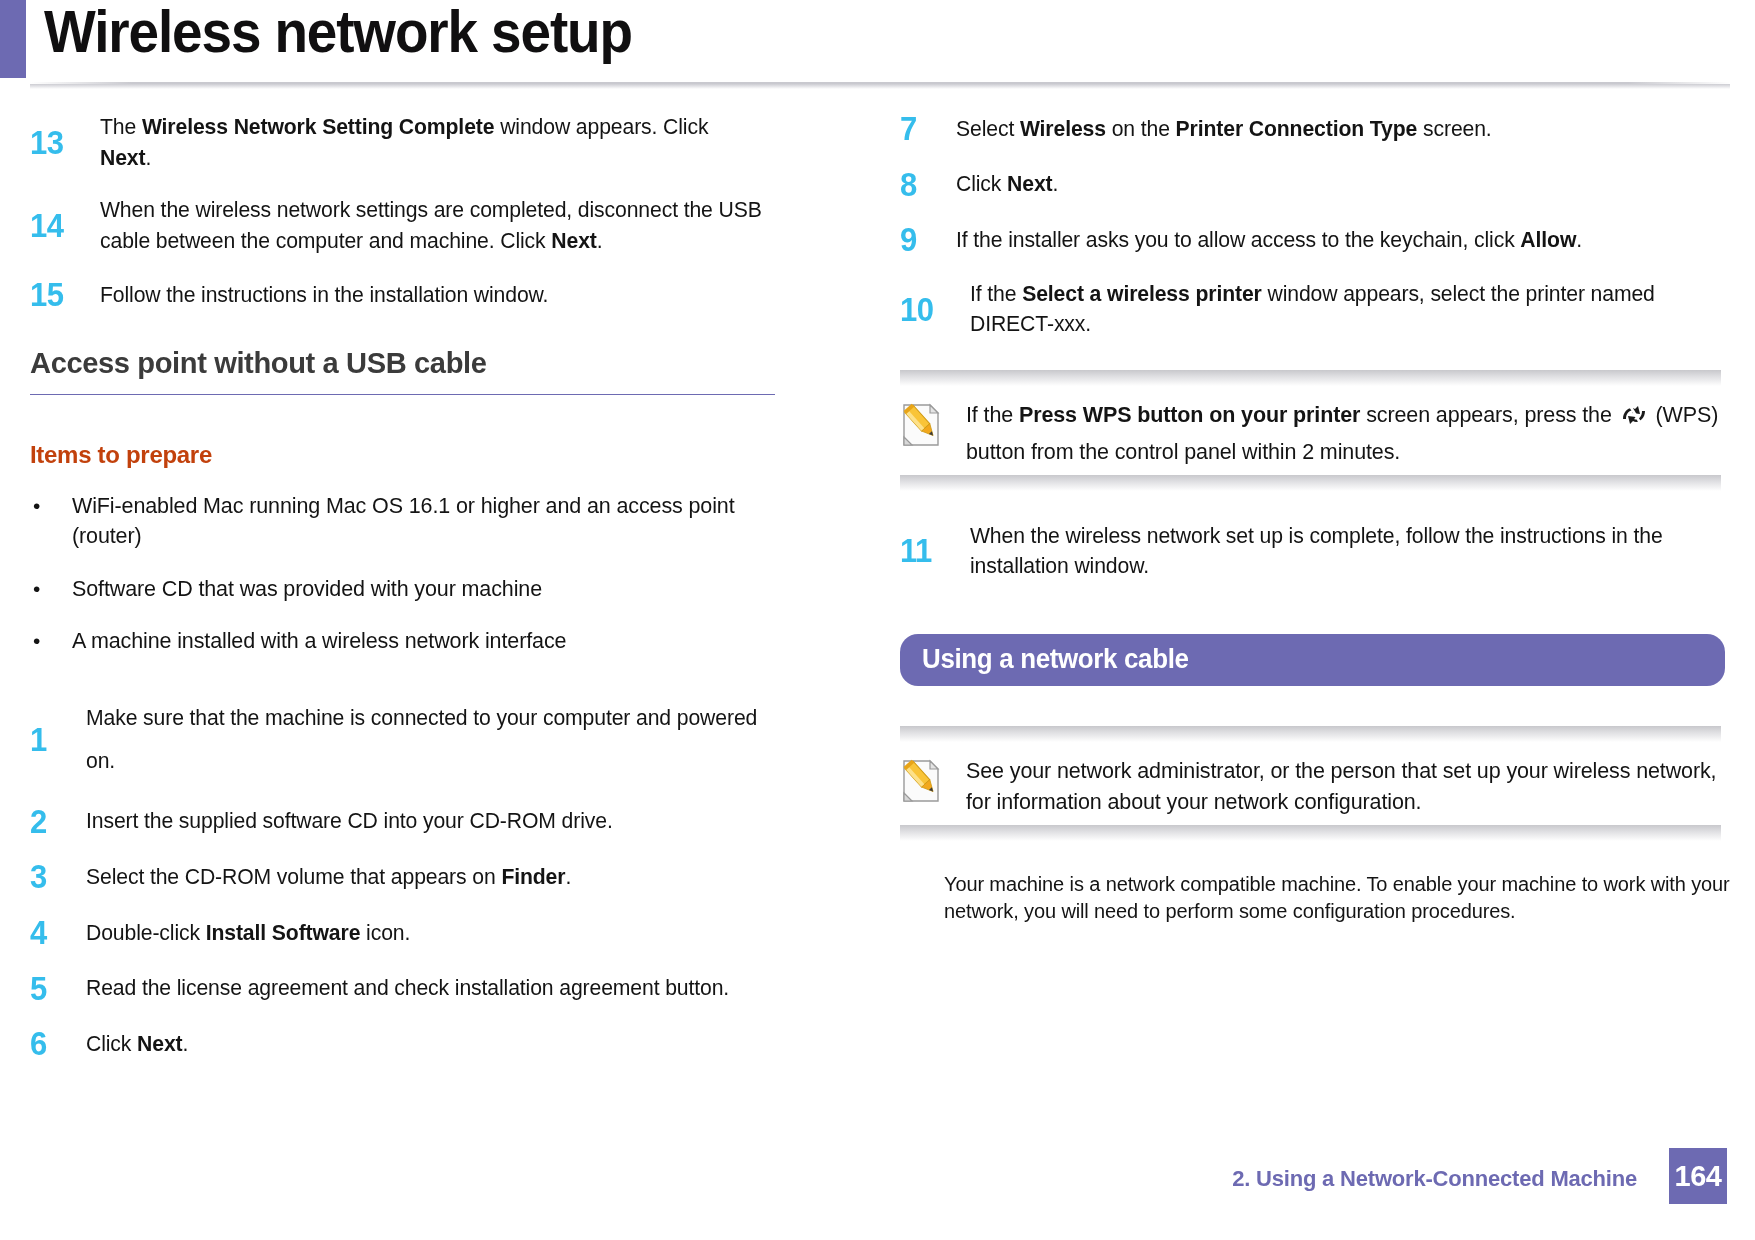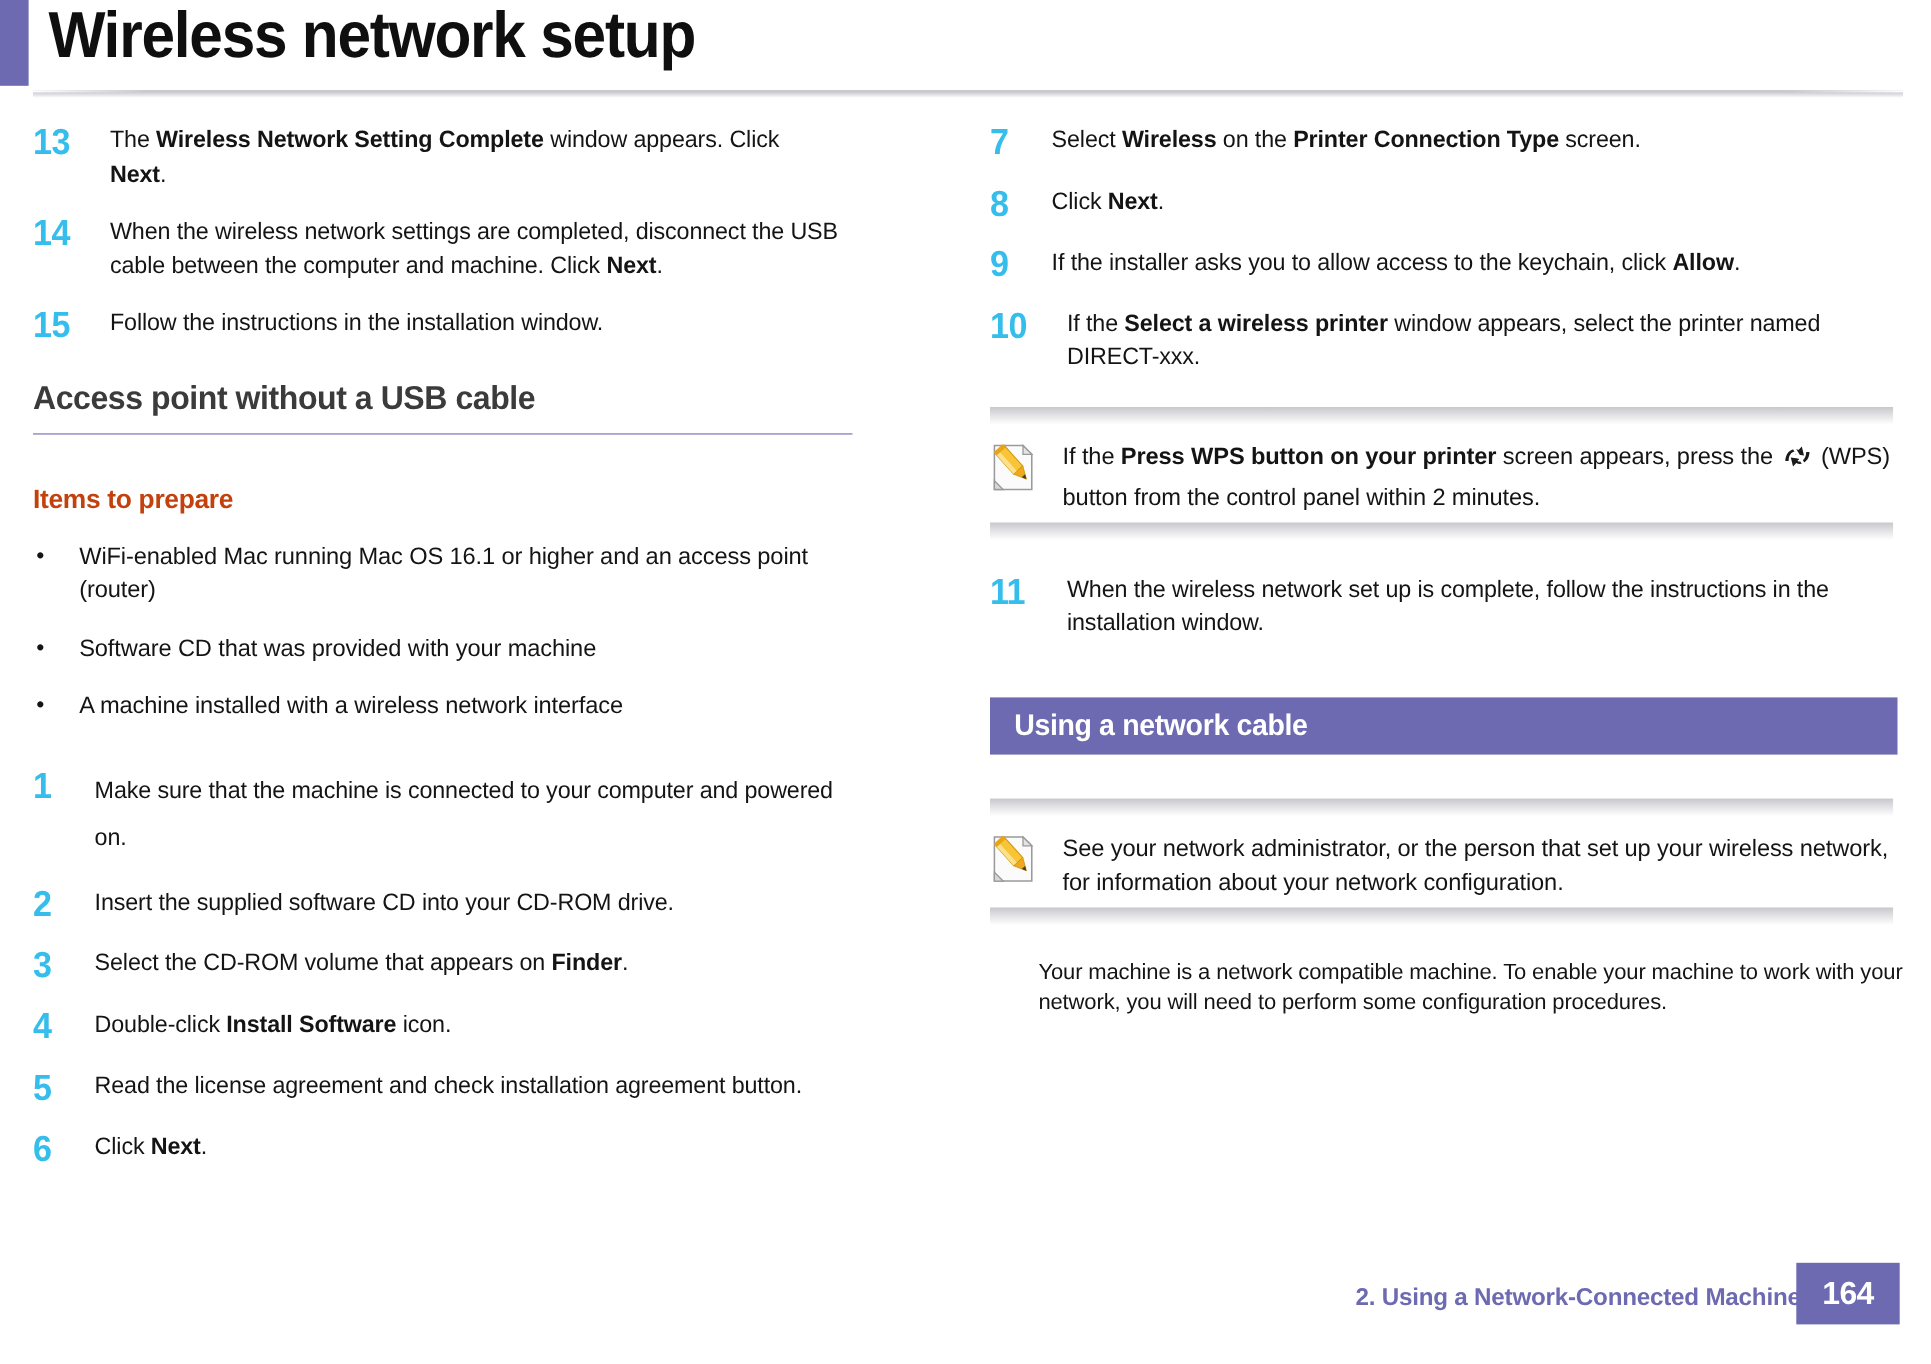--- a/index.html
+++ b/index.html
@@ -67,21 +67,21 @@
   .col {
     position: absolute;
     top: 112px;
   }
   .col-left  { left: 30px;  width: 745px; }
   .col-right { left: 900px; width: 825px; }
 
   
   .step {
     display: flex;
-    align-items: flex-start;
+    align-items: center;
     margin-bottom: 22px;
   }
   .step-num {
     flex: 0 0 auto;
     width: 56px;
     color: #35bdec;
     font-size: 33px;
     font-weight: bold;
     line-height: 1.02;
     letter-spacing: -0.5px;
@@ -191,20 +191,21 @@
 
   
   .banner {
     margin: 52px 0 40px 0;
     width: 825px;
     height: 52px;
     background: #6d6ab2;
     display: flex;
     align-items: center;
     padding-left: 22px;
+    border-radius: 18px;
   }
   .banner-label {
     color: #ffffff;
     font-size: 27px;
     font-weight: bold;
     letter-spacing: -0.35px;
     transform: scaleX(0.96);
     transform-origin: left center;
   }
 
@@ -235,21 +236,21 @@
     font-size: 22px;
     font-weight: bold;
     color: #6d6ab2;
     letter-spacing: -0.2px;
     white-space: nowrap;
   }
   .footer-page {
     position: absolute;
     right: 28px;
     bottom: -2px;
-    width: 94px;
+    width: 58px;
     height: 56px;
     background: #6d6ab2;
     color: #ffffff;
     font-size: 29px;
     font-weight: bold;
     display: flex;
     align-items: center;
     justify-content: center;
     letter-spacing: -0.5px;
   }

